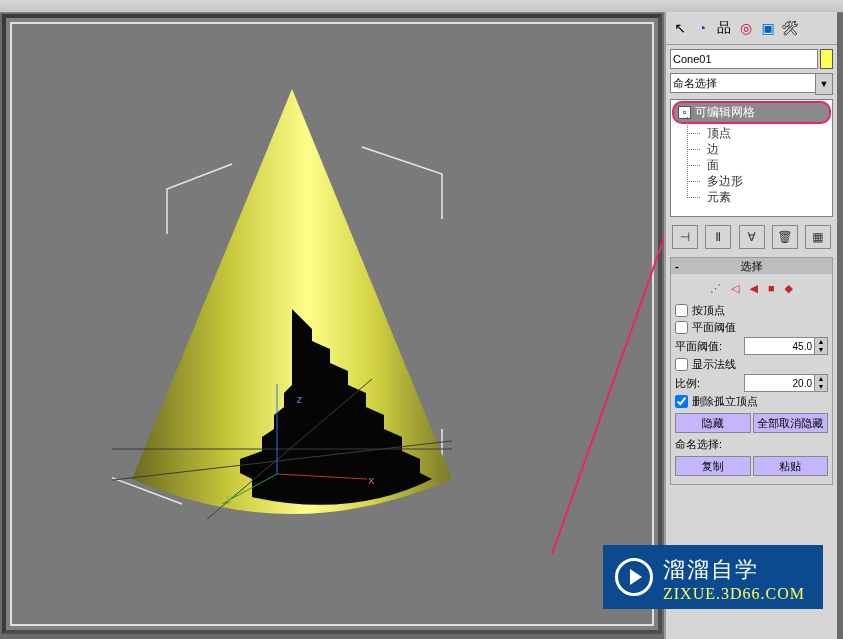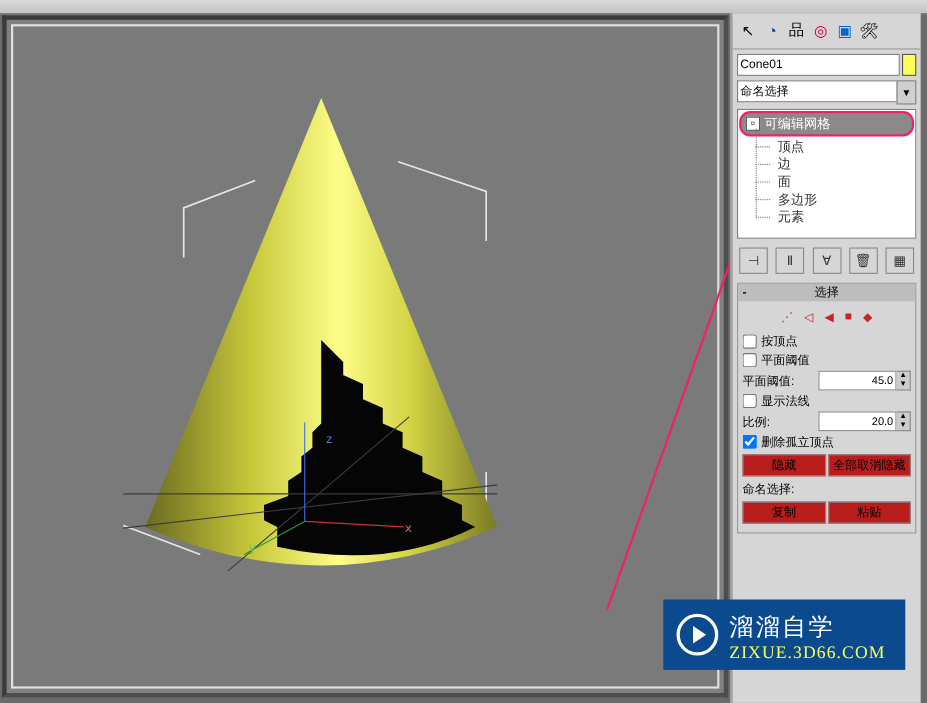--- a/index.html
+++ b/index.html
@@ -194,21 +194,21 @@
   }
   .spinner input {
     width:36px;height:14px;border:1px solid #888;background:#fff;font-size:10px;text-align:right;padding-right:2px;padding-left:31px;
   }
   .spinner .sp {
     width:12px;height:16px;background:#ccc;border:1px solid #888;border-left:none;font-size:7px;
     display:flex;flex-direction:column;
   }
   .spinner .sp div{flex:1;display:flex;align-items:center;justify-content:center;line-height:6px;}
   .btn {
-    background:#b91c1c;border:1px solid #888;
+    background:#c4b5fd;border:1px solid #888;
     height:18px;line-height:18px;text-align:center;font-size:11px;
   }
   .btn-row {display:flex;gap:2px;margin:4px 0;}
   .btn-row .btn{flex:1;}
   .label-row{font-size:11px;margin-top:2px;}
   .annotation-line {
     position:absolute;
     left:520px; top:135px;
     width:180px;height:400px;
     pointer-events:none;

